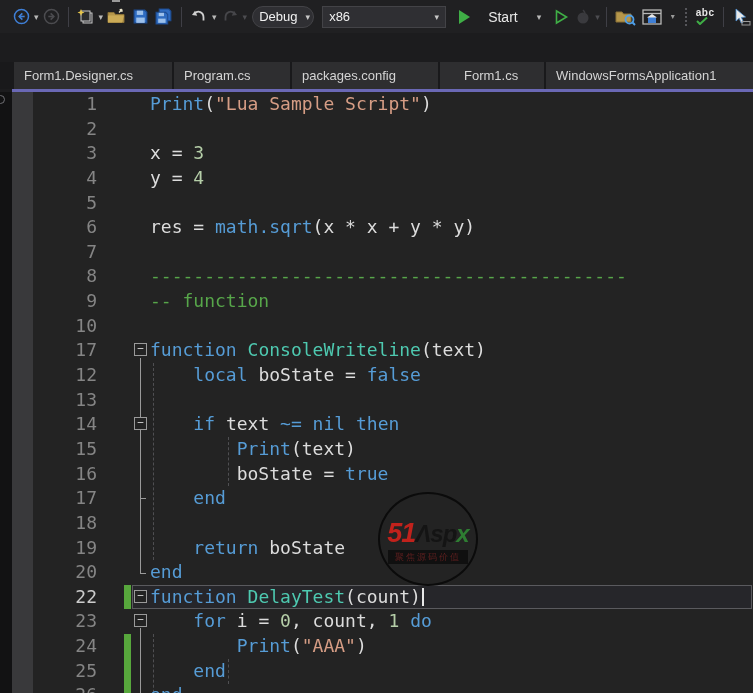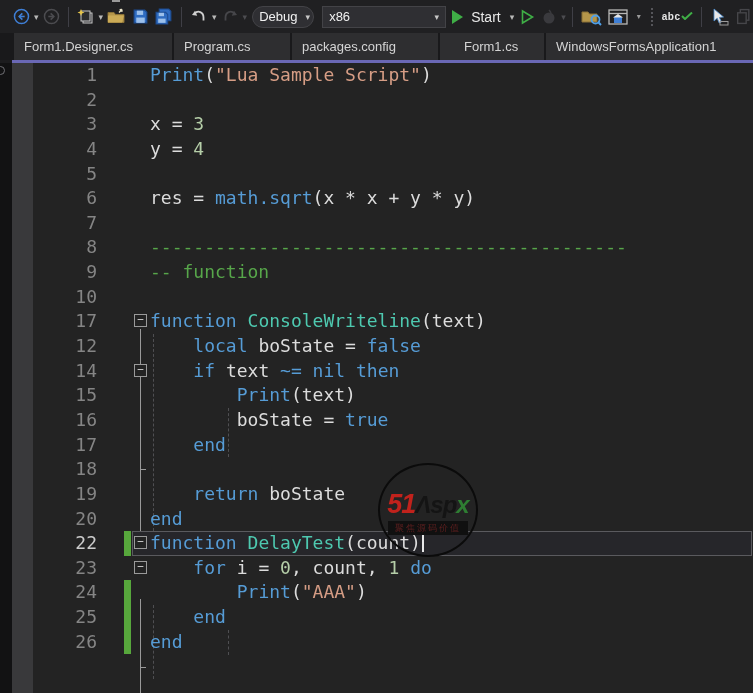--- a/index.html
+++ b/index.html
@@ -11,31 +11,31 @@
   .dd { color:#b8b8b8; font-size:9px; margin:0 1px; flex:0 0 auto; }
   .dd.dis { color:#4c4c50; }
   .sep { width:1px; height:20px; background:#3f3f46; margin:0 5px; flex:0 0 auto; }
   .dotsep { width:4px; height:22px; margin:0 5px; flex:0 0 auto;
             background-image:radial-gradient(circle, #55555a 1px, transparent 1.2px);
             background-size:4px 4px; background-repeat:repeat-y; background-position:center; }
   .combo { background:#2f2f33; border:1px solid #434347; height:22px; display:flex; align-items:center;
            padding:0 6px; color:#f0f0f0; font-size:13px; margin:0 4px; flex:0 0 auto; }
   .combo .cv { margin-right:8px; }
   .combo .ca { margin-left:auto; color:#c8c8c8; font-size:9px; }
-  .startbtn { display:flex; align-items:center; gap:8px; margin:0 2px; flex:0 0 auto; }
+  .startbtn { display:flex; align-items:center; gap:18px; margin:0 9px; flex:0 0 auto; }
   .play { width:0; height:0; border-top:7px solid transparent; border-bottom:7px solid transparent; border-left:11px solid #3fae46; }
   .start-label { color:#e8e8e8; font-size:14px; }
   .overflow-mini { display:flex; flex-direction:column; align-items:center; width:12px; margin-left:2px; flex:0 0 auto; }
   .overflow-mini .bar { width:8px; height:2px; background:#9a9a9a; margin-bottom:1px; }
   .overflow-mini .arr { color:#9a9a9a; font-size:8px; line-height:6px; }
-  .abc { display:flex; align-items:flex-start; line-height:9px; }
+  .abc { display:flex; flex-direction:column; align-items:flex-start; line-height:9px; }
   .abc .t { color:#e6e6e6; font-size:10px; font-weight:bold; letter-spacing:0.5px; }
 
   
-  .tabstrip { height:27px; background:#19191b; display:flex; align-items:stretch; padding-left:14px; gap:2px; overflow:hidden; }
+  .tabstrip { height:27px; background:#19191b; display:flex; align-items:stretch; padding-left:14px; gap:2px; overflow:hidden;margin-top:29px; }
   .tab { background:#2e2e30; color:#d4d4d4; font-size:13px; display:flex; align-items:center; padding:0 10px; flex:0 0 auto; }
   .accent-line { height:3px; margin-left:12px; }
 
   
   .editor { position:relative; height:630px; background:#232323; overflow:hidden;
             font-family:"DejaVu Sans Mono", monospace; font-size:18px; }
   .left-rail { position:absolute; left:0; top:0; bottom:0; width:12px; background:#121213; }
   .rail-glyph { position:absolute; left:-4px; top:3px; width:9px; height:9px; border:1px solid #6f6f74; border-radius:50%; }
   .glyph-margin { position:absolute; left:12px; top:0; bottom:0; width:21px; background:#39393b; }
   .rows { position:absolute; left:12px; top:0; right:0; }
@@ -336,20 +336,24 @@
         <div class="row">
           <span class="ln">17</span>
           <span class="fold">−</span>
           <span class="code"><span class="tok-k">function</span><span class="tok-p"> </span><span class="tok-f">ConsoleWriteline</span><span class="tok-p">(text)</span></span>
         </div>
         <div class="row">
           <span class="ln">12</span>
           <span class="code"><span class="tok-p">    </span><span class="tok-k">local</span><span class="tok-p"> boState = </span><span class="tok-k">false</span></span>
         </div>
         <div class="row">
+          <span class="ln">13</span>
+          <span class="code"></span>
+        </div>
+        <div class="row">
           <span class="ln">14</span>
           <span class="fold">−</span>
           <span class="code"><span class="tok-p">    </span><span class="tok-k">if</span><span class="tok-p"> text </span><span class="tok-k">~=</span><span class="tok-p"> </span><span class="tok-k">nil</span><span class="tok-p"> </span><span class="tok-k">then</span></span>
         </div>
         <div class="row">
           <span class="ln">15</span>
           <span class="code"><span class="tok-p">        </span><span class="tok-k">Print</span><span class="tok-p">(text)</span></span>
         </div>
         <div class="row">
           <span class="ln">16</span>

